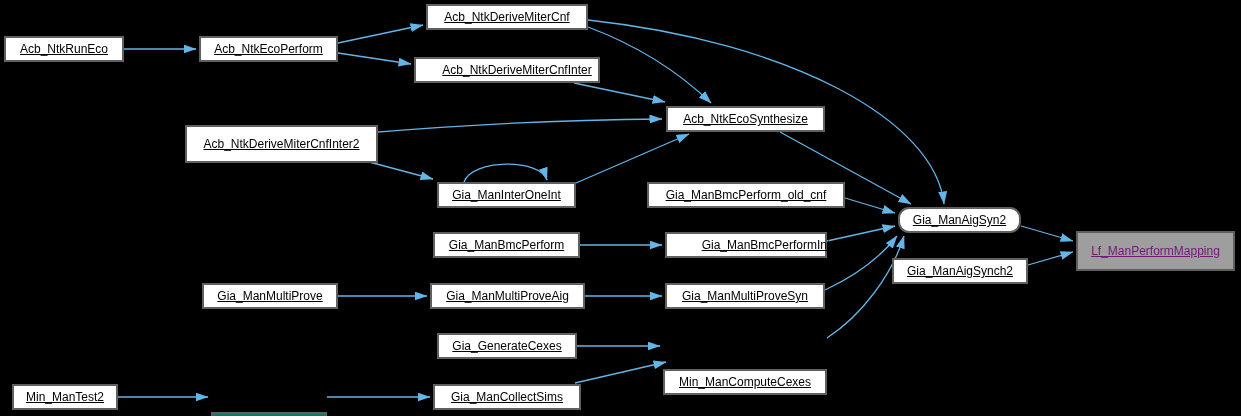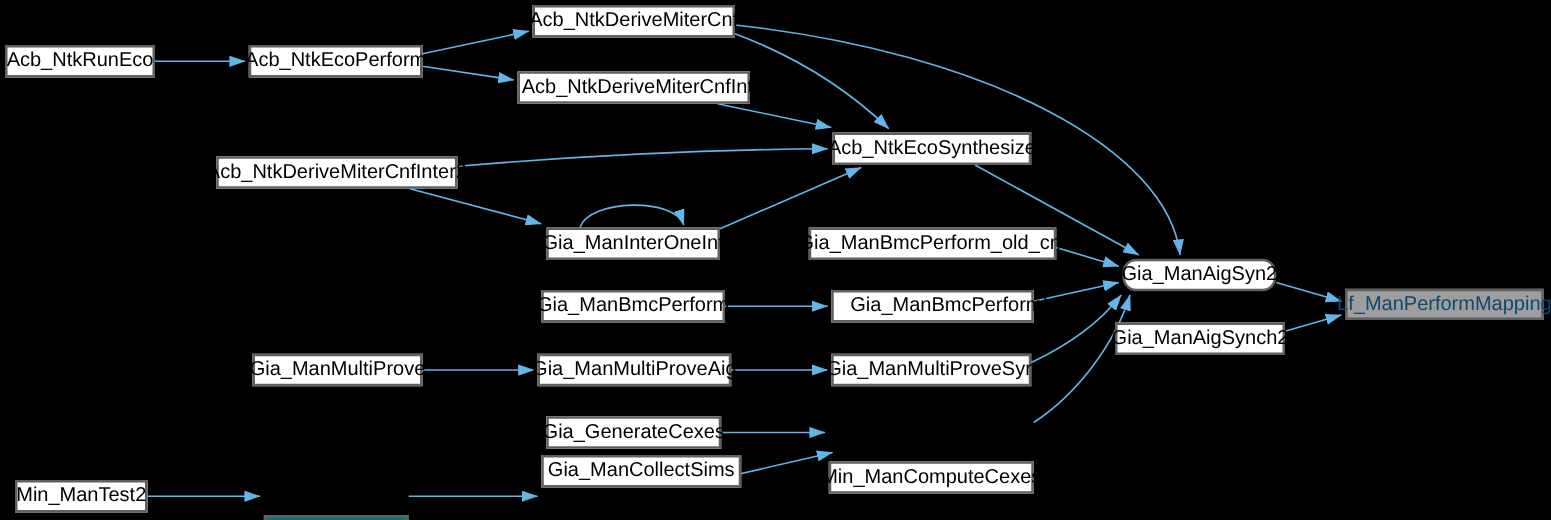--- a/index.html
+++ b/index.html
@@ -11,24 +11,25 @@
     overflow:hidden;
   }
   .edges{position:absolute;left:0;top:0;width:1241px;height:416px;}
   .node{
     position:absolute;
     display:flex;align-items:center;justify-content:center;
     box-sizing:border-box;
     background:#ffffff;
     border:2px solid #606060;
     color:#000000;
-    font-size:16px;
+    font-size:12px;
     line-height:1;
     white-space:nowrap;
     cursor:pointer;
+    text-decoration:underline;
   }
   .node.highlight{background:#9e9e9e;border-color:#5f5f5f;cursor:default;}
 </style>
 </head>
 <body>
 
 <div class="stage">
   <svg class="edges" width="1241" height="416" viewBox="0 0 1241 416">
     <defs>
       <marker id="arrow" markerUnits="userSpaceOnUse" markerWidth="13" markerHeight="9" refX="12.5" refY="4.5" orient="auto">
@@ -61,30 +62,30 @@
         <path d="M1021,226 L1073,241" fill="none" stroke="#63b4e7" stroke-width="1.3" marker-end="url(#arrow)"></path>
         <path d="M1028,265 L1073,252" fill="none" stroke="#63b4e7" stroke-width="1.3" marker-end="url(#arrow)"></path>
       </g>
   </svg>
   <div id="node-layer">
       <div class="node" style="left: 4px; top: 36px; width: 120px; height: 26px; background: rgb(255, 255, 255); border-color: rgb(96, 96, 96); color: rgb(0, 0, 0);">Acb_NtkRunEco</div>
       <div class="node" style="left: 199px; top: 36px; width: 139px; height: 26px; background: rgb(255, 255, 255); border-color: rgb(96, 96, 96); color: rgb(0, 0, 0);">Acb_NtkEcoPerform</div>
       <div class="node" style="left: 426px; top: 4px; width: 162px; height: 26px; background: rgb(255, 255, 255); border-color: rgb(96, 96, 96); color: rgb(0, 0, 0);">Acb_NtkDeriveMiterCnf</div>
       <div class="node" style="left: 414px; top: 57px; width: 186px; height: 26px; background: rgb(255, 255, 255); border-color: rgb(96, 96, 96); color: rgb(0, 0, 0); padding-left: 20px;">Acb_NtkDeriveMiterCnfInter</div>
       <div class="node" style="left: 666px; top: 106px; width: 159px; height: 26px; background: rgb(255, 255, 255); border-color: rgb(96, 96, 96); color: rgb(0, 0, 0);">Acb_NtkEcoSynthesize</div>
-      <div class="node" style="left: 173px; top: 125px; width: 193px; height: 26px; background: rgb(255, 255, 255); border-color: rgb(96, 96, 96); color: rgb(0, 0, 0);">Acb_NtkDeriveMiterCnfInter2</div>
+      <div class="node" style="left: 185px; top: 125px; width: 193px; height: 38px; background: rgb(255, 255, 255); border-color: rgb(96, 96, 96); color: rgb(0, 0, 0);">Acb_NtkDeriveMiterCnfInter2</div>
       <div class="node" style="left: 437px; top: 182px; width: 139px; height: 26px; background: rgb(255, 255, 255); border-color: rgb(96, 96, 96); color: rgb(0, 0, 0);">Gia_ManInterOneInt</div>
       <div class="node" style="left: 647px; top: 182px; width: 198px; height: 26px; background: rgb(255, 255, 255); border-color: rgb(96, 96, 96); color: rgb(0, 0, 0);">Gia_ManBmcPerform_old_cnf</div>
       <div class="node" style="left: 433px; top: 232px; width: 147px; height: 26px; background: rgb(255, 255, 255); border-color: rgb(96, 96, 96); color: rgb(0, 0, 0);">Gia_ManBmcPerform</div>
       <div class="node" style="left: 665px; top: 232px; width: 162px; height: 26px; background: rgb(255, 255, 255); border-color: rgb(96, 96, 96); color: rgb(0, 0, 0); padding-left: 40px;">Gia_ManBmcPerformInt</div>
       <div class="node" style="left: 898px; top: 207px; width: 123px; height: 26px; background: rgb(255, 255, 255); border-color: rgb(96, 96, 96); color: rgb(0, 0, 0); border-radius: 11px;">Gia_ManAigSyn2</div>
       <div class="node" style="left: 892px; top: 258px; width: 136px; height: 26px; background: rgb(255, 255, 255); border-color: rgb(96, 96, 96); color: rgb(0, 0, 0);">Gia_ManAigSynch2</div>
-      <div class="node highlight" style="left: 1076px; top: 231px; width: 159px; height: 25px; background: rgb(158, 158, 158); border-color: rgb(95, 95, 95); color: #0c4a6e;">Lf_ManPerformMapping</div>
+      <div class="node highlight" style="left: 1076px; top: 231px; width: 159px; height: 40px; background: rgb(158, 158, 158); border-color: rgb(95, 95, 95); color: #701a75;">Lf_ManPerformMapping</div>
       <div class="node" style="left: 202px; top: 283px; width: 136px; height: 26px; background: rgb(255, 255, 255); border-color: rgb(96, 96, 96); color: rgb(0, 0, 0);">Gia_ManMultiProve</div>
       <div class="node" style="left: 430px; top: 283px; width: 155px; height: 26px; background: rgb(255, 255, 255); border-color: rgb(96, 96, 96); color: rgb(0, 0, 0);">Gia_ManMultiProveAig</div>
       <div class="node" style="left: 665px; top: 283px; width: 160px; height: 26px; background: rgb(255, 255, 255); border-color: rgb(96, 96, 96); color: rgb(0, 0, 0);">Gia_ManMultiProveSyn</div>
       <div class="node" style="left: 437px; top: 333px; width: 140px; height: 26px; background: rgb(255, 255, 255); border-color: rgb(96, 96, 96); color: rgb(0, 0, 0);">Gia_GenerateCexes</div>
       <div class="node" style="left: 663px; top: 333px; width: 164px; height: 26px; background: rgb(255, 255, 255); border-color: rgb(96, 96, 96); color: rgb(0, 0, 0); margin-top: 36px;">Min_ManComputeCexes</div>
       <div class="node" style="left: 12px; top: 384px; width: 106px; height: 26px; background: rgb(255, 255, 255); border-color: rgb(96, 96, 96); color: rgb(0, 0, 0);">Min_ManTest2</div>
       <div class="node" style="left: 211px; top: 384px; width: 116px; height: 42px; background: #0f766e; border-color: rgb(96, 96, 96); color: rgb(0, 0, 0); margin-top: 28px;">Min_ManCollect</div>
-      <div class="node" style="left: 433px; top: 364px; width: 160px; height: 26px; background: rgb(255, 255, 255); border-color: rgb(96, 96, 96); color: rgb(0, 0, 0);">Gia_ManCollectSims</div>
+      <div class="node" style="left: 433px; top: 384px; width: 148px; height: 26px; background: rgb(255, 255, 255); border-color: rgb(96, 96, 96); color: rgb(0, 0, 0);">Gia_ManCollectSims</div>
     </div>
 </div>
 
 </body></html>

